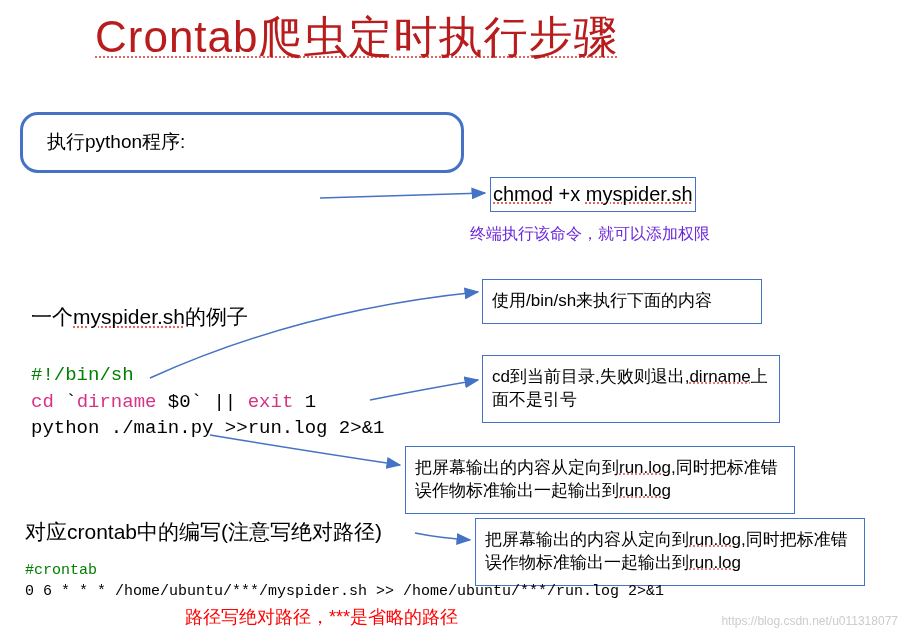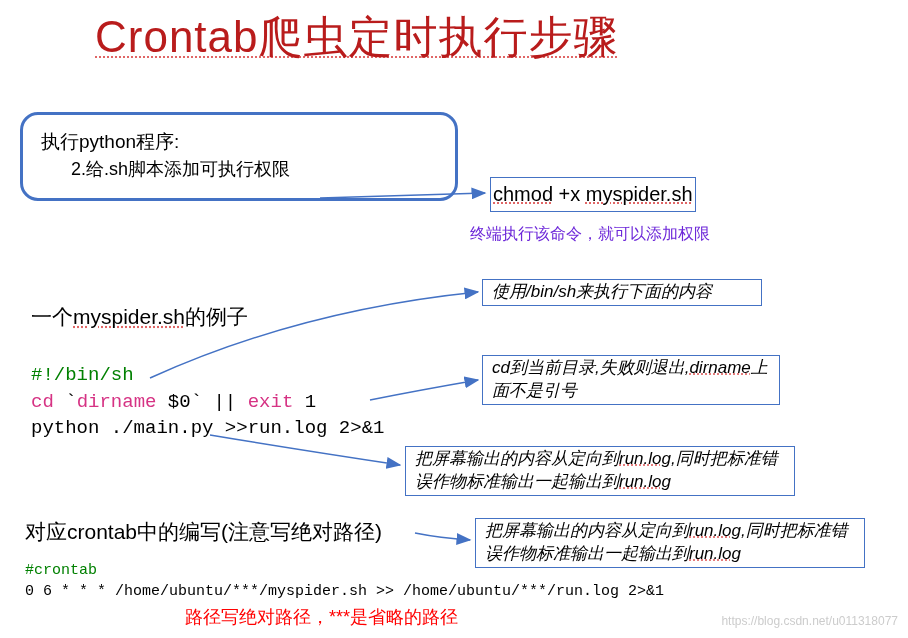--- a/index.html
+++ b/index.html
@@ -23,21 +23,21 @@
     text-underline-offset: 4px;
     letter-spacing: 1px;
   }
   .box1 {
     position: absolute;
     top: 112px;
     left: 20px;
     width: 400px;
     border: 3px solid #4472c4;
     border-radius: 18px;
-    padding: 12px 14px 14px 18px;
+    padding: 12px 14px 14px 24px;
     font-size: 19px;
     line-height: 1.55;
   }
   .box1 .hdr { font-size: 19px; }
   .box1 .item { padding-left: 30px; font-size: 18px; }
   .chmod-box {
     position: absolute;
     top: 177px;
     left: 490px;
     border: 1px solid #4472c4;
@@ -67,24 +67,23 @@
     font-family: "Courier New", monospace;
     font-size: 19px;
     line-height: 1.4;
     white-space: pre;
   }
   .code1 .g { color: #008000; text-align: center; }
   .code1 .m { color: #d63384; }
   .note-box {
     position: absolute;
     border: 1px solid #4472c4;
-    padding: 1px 9px;
+    padding: 10px 9px;
     font-size: 17px;
     line-height: 1.35;
-    font-style: italic;
   }
   .note-box .u { text-decoration: underline dotted #e06666; }
   .nb2 { top: 279px; left: 482px; width: 260px; }
   .nb3 { top: 355px; left: 482px; width: 278px; }
   .nb4 { top: 446px; left: 405px; width: 370px; }
   .nb5 { top: 518px; left: 475px; width: 370px; }
   .sec3-title {
     position: absolute;
     top: 518px;
     left: 25px;
@@ -117,21 +116,20 @@
   }
   svg.arrow { position: absolute; overflow: visible; }
 </style>
 </head>
 <body>
 
 <div class="title">Crontab爬虫定时执行步骤</div>
 
 <div class="box1">
   <div class="hdr">执行python程序:</div>
-  <div class="item">2.给.sh脚本添加可执行权限</div>
 </div>
 
 <div class="chmod-box">
   <span class="u">chmod</span><span> +x  </span><span class="u">myspider.sh</span>
 </div>
 
 <div class="red-note1">终端执行该命令，就可以添加权限</div>
 
 <div class="sec2-title">
   <span>一个</span><span class="u">myspider.sh</span><span>的例子</span>

